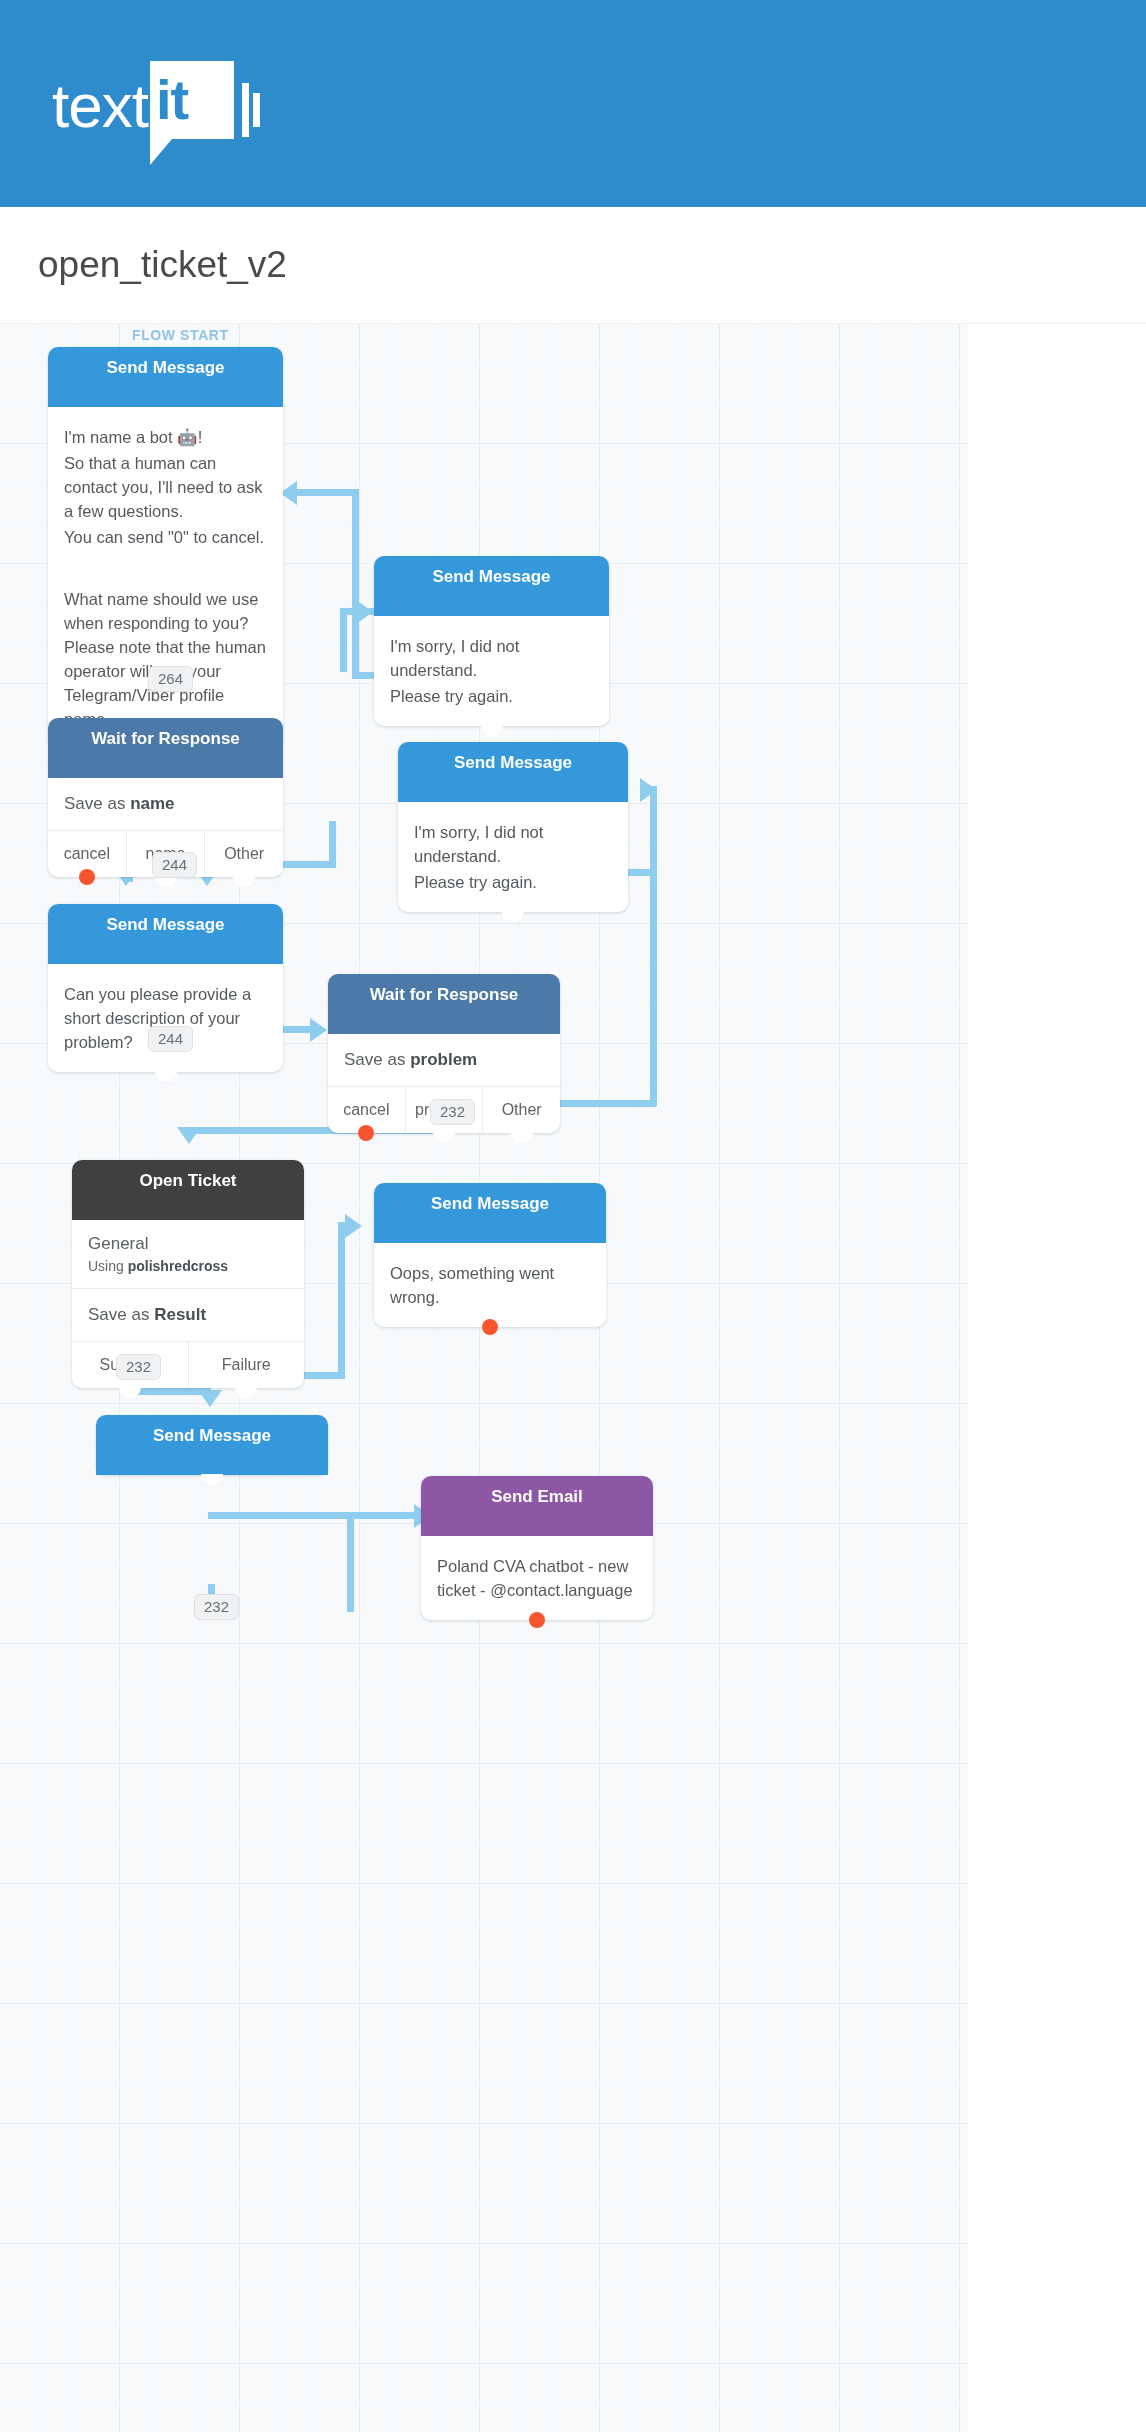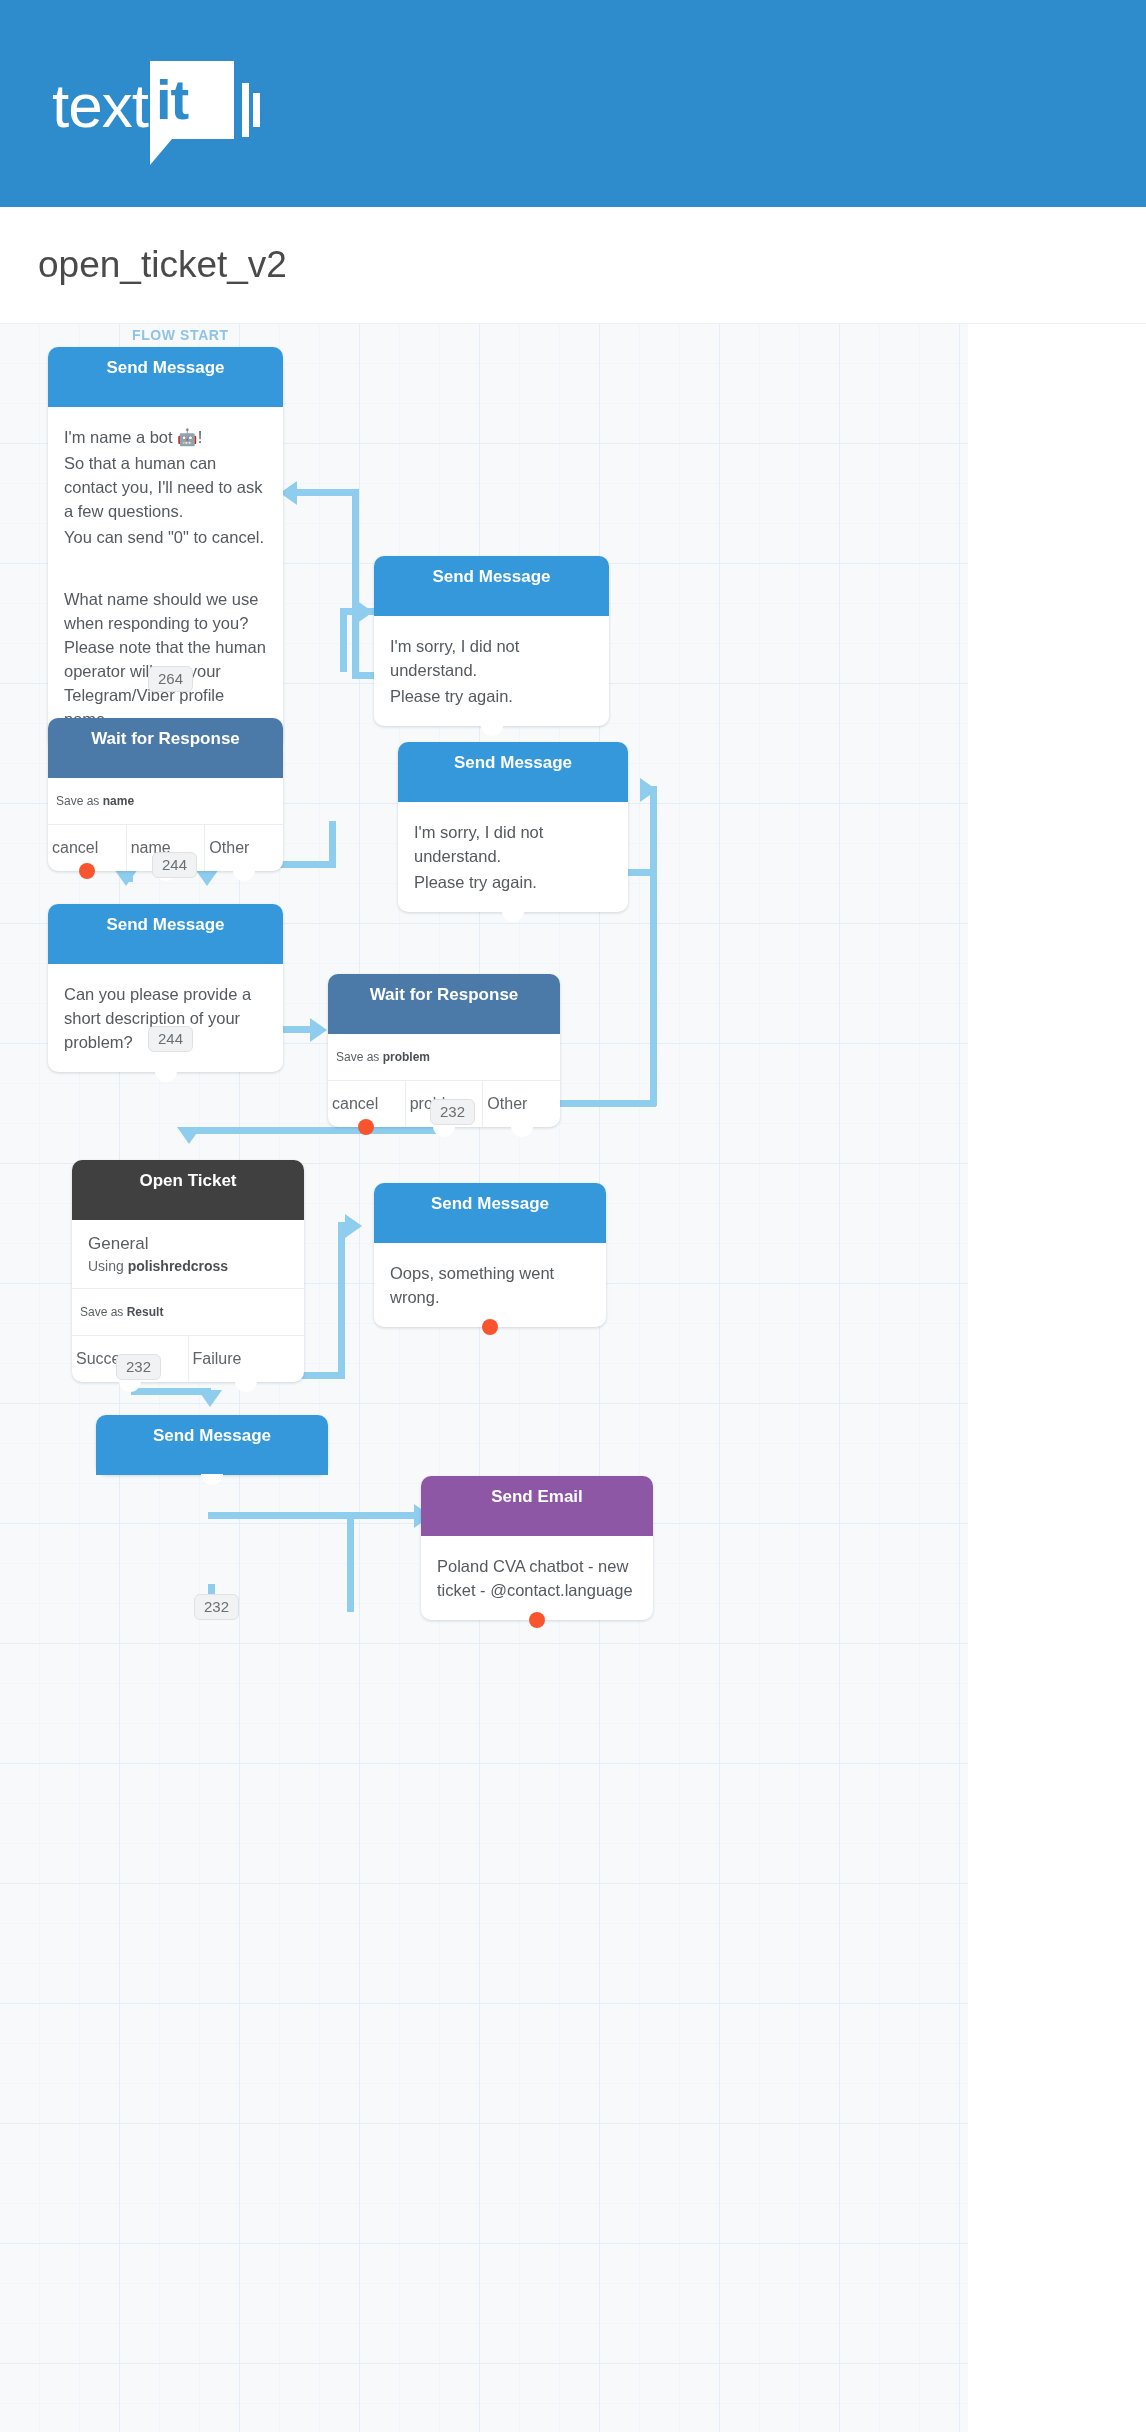--- a/index.html
+++ b/index.html
@@ -124,38 +124,39 @@
     font-size: 16.5px;
     color: #555a5e;
     line-height: 24px;
     border-radius: 0 0 10px 10px;
   }
   .node-body p { margin: 0; }
   .node-body p + p { margin-top: 2px; }
   .node-body p.gap { margin-top: 38px; }
 
   .save-as {
-    padding: 16px 8px;
-    font-size: 12px;
+    padding: 16px 16px;
+    font-size: 17px;
     color: #5a5f63;
     border-bottom: 1px solid #ecedee;
   }
   .save-as b { color:#4a4f53; font-weight:700; }
 
   .sub-line {
     padding: 14px 16px 14px;
     border-bottom: 1px solid #ecedee;
   }
   .sub-line .primary { font-size: 17px; color:#5a5f63; }
   .sub-line .secondary { font-size: 14px; color:#64696d; margin-top: 4px;}
   .sub-line .secondary b { font-weight: 700; color:#4a4f53; }
 
   .exits { display:flex; border-radius: 0 0 10px 10px; }
   .exit {
     flex: 1;
+    text-align:center;
     padding: 14px 4px;
     font-size: 16px;
     color:#5f6468;
     border-right: 1px solid #ecedee;
     position: relative;
   }
   .exit:last-child { border-right: none; }
 
   
   .dot {

